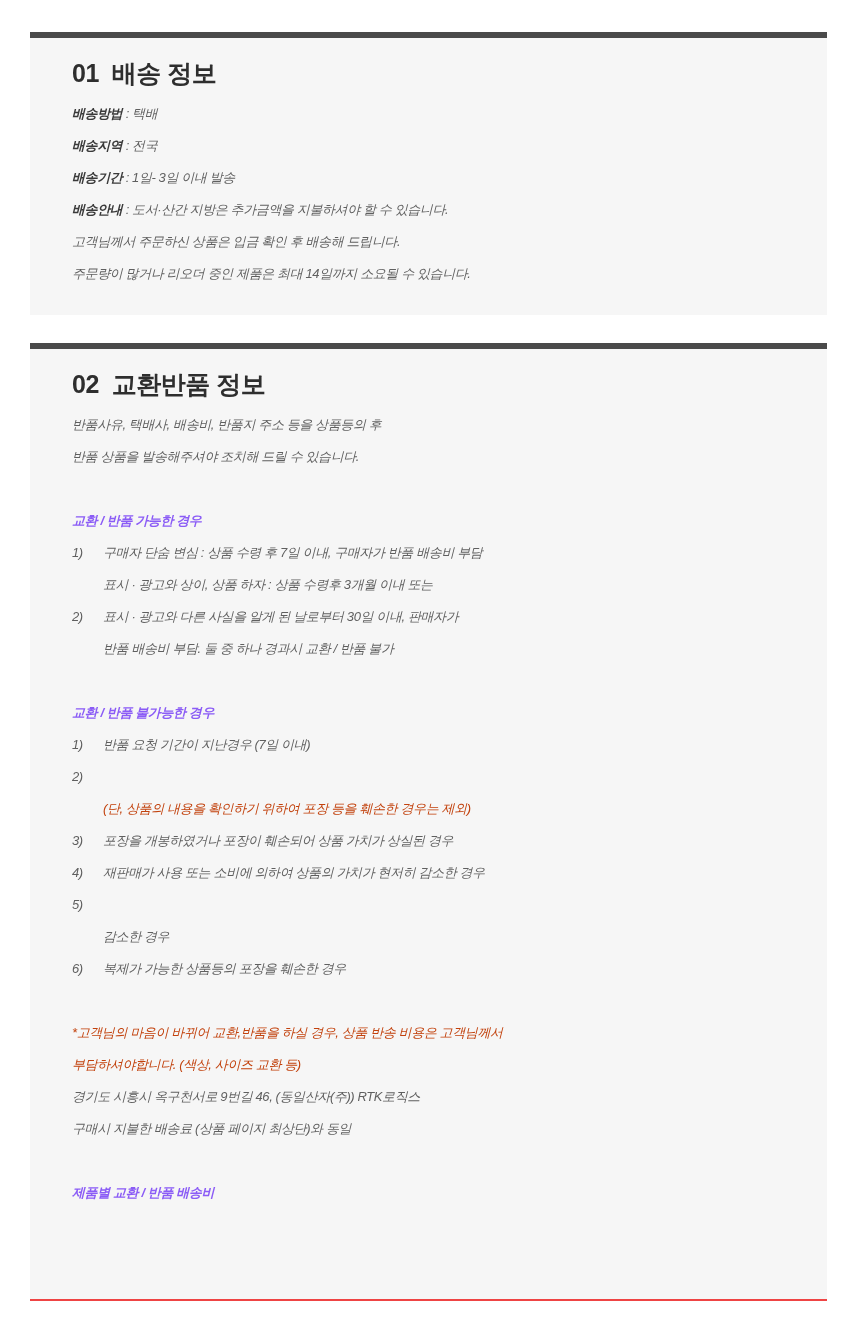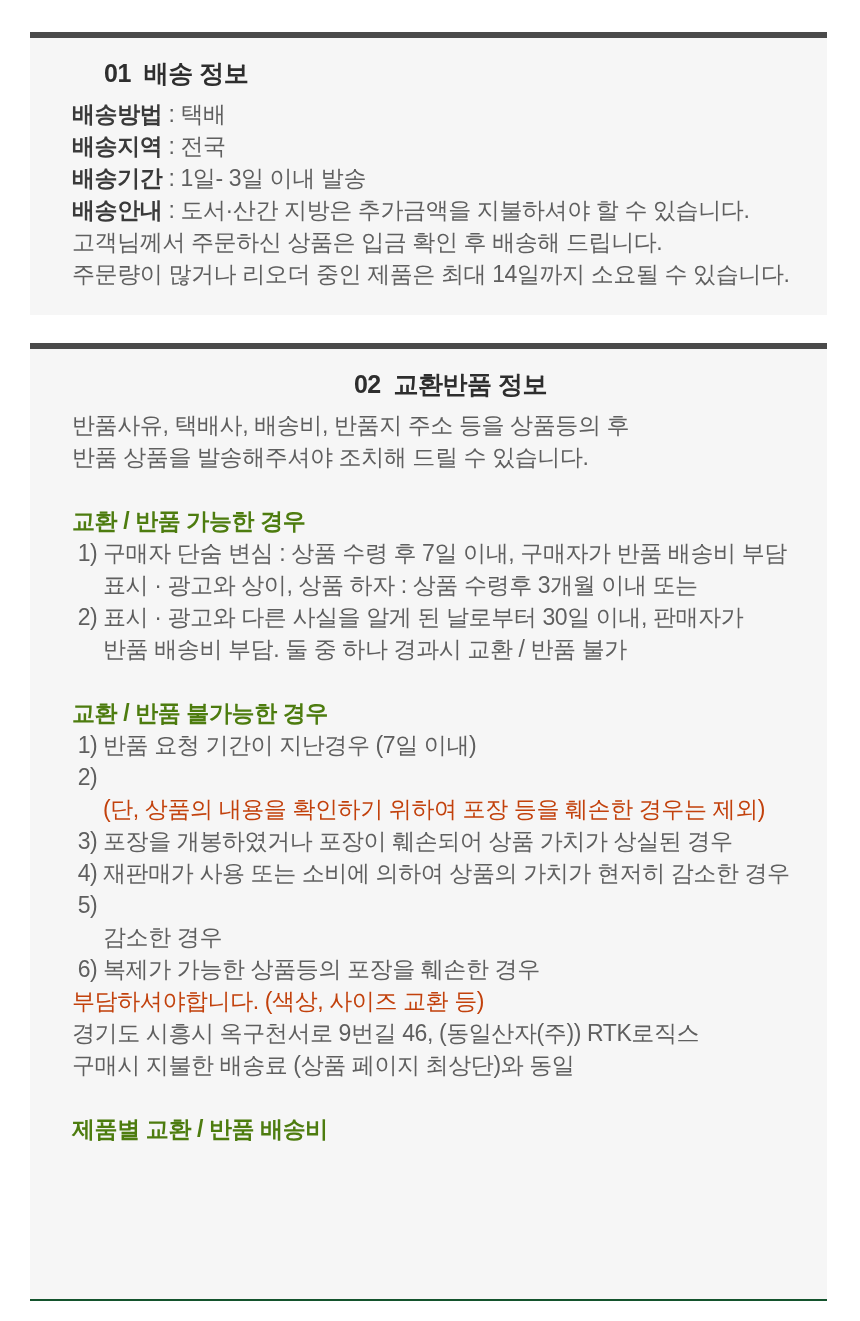--- a/index.html
+++ b/index.html
@@ -15,36 +15,36 @@
     position:absolute; left:30px; width:797px; height:6px;
     background:#4a4a4a;
   }
   #bar1 { top:32px; }
   #bar2 { top:343px; }
   .section {
     position:absolute; left:30px; width:797px;
     background:#f6f6f6;
   }
   #section-shipping { top:38px; height:277px; }
-  #section-return   { top:349px; height:952px; border-bottom:2px solid #14532d;text-align:center; }
+  #section-return   { top:349px; height:952px; border-bottom:2px solid #ef4444; }
   .inner { padding:18px 30px 0 42px; }
   .heading {
     font-size:25px; font-weight:bold; color:#2e2e2e;
     line-height:34px; margin-bottom:8px;
-    white-space:pre; letter-spacing:-0.5px;margin-left:32px;
+    white-space:pre; letter-spacing:-0.5px;
   }
   .line {
     display:flex;
-    font-size:23px; line-height:32px; color:#5f5f5f;
-    white-space:pre-wrap; letter-spacing:-0.4px;
+    font-size:13px; line-height:32px; color:#5f5f5f;
+    white-space:pre-wrap; letter-spacing:-0.4px;font-style:italic;
   }
   .line .num { flex:none; width:31px; }
   .line.indent { padding-left:31px; }
   .line .label { font-weight:bold; color:#3a3a3a; }
-  .line.title { font-weight:bold; color:#4d7c0f; }
+  .line.title { font-weight:bold; color:#8b5cf6; }
   .line.muted { color:#c2410c; }
   .line.gap { margin-top:32px; }
 </style>
 </head>
 <body>
 
 <div class="page">
 
   <div class="top-bar" id="bar1"></div>
   <div class="section" id="section-shipping">
@@ -75,20 +75,21 @@
           <div class="line indent"><span class="txt">반품 배송비 부담. 둘 중 하나 경과시 교환 / 반품 불가</span></div>
           <div class="line title gap"><span class="txt">교환 / 반품 불가능한 경우</span></div>
           <div class="line"><span class="num">1)</span><span class="txt">반품 요청 기간이 지난경우 (7일 이내)</span></div>
           <div class="line"><span class="num">2)</span></div>
           <div class="line muted indent"><span class="txt">(단, 상품의 내용을 확인하기 위하여 포장 등을 훼손한 경우는 제외)</span></div>
           <div class="line"><span class="num">3)</span><span class="txt">포장을 개봉하였거나 포장이 훼손되어 상품 가치가 상실된 경우</span></div>
           <div class="line"><span class="num">4)</span><span class="txt">재판매가 사용 또는 소비에 의하여 상품의 가치가 현저히 감소한 경우</span></div>
           <div class="line"><span class="num">5)</span></div>
           <div class="line indent"><span class="txt">감소한 경우</span></div>
           <div class="line"><span class="num">6)</span><span class="txt">복제가 가능한 상품등의 포장을 훼손한 경우</span></div>
+          <div class="line muted gap"><span class="txt">*고객님의 마음이 바뀌어 교환,반품을 하실 경우, 상품 반송 비용은 고객님께서</span></div>
           <div class="line muted"><span class="txt">부담하셔야합니다. (색상, 사이즈 교환 등)</span></div>
           <div class="line"><span class="txt">경기도 시흥시 옥구천서로 9번길 46, (동일산자(주)) RTK로직스</span></div>
           <div class="line"><span class="txt">구매시 지불한 배송료 (상품 페이지 최상단)와 동일</span></div>
           <div class="line title gap"><span class="txt">제품별 교환 / 반품 배송비</span></div>
         </div>
     </div>
   </div>
 
 </div>
 

